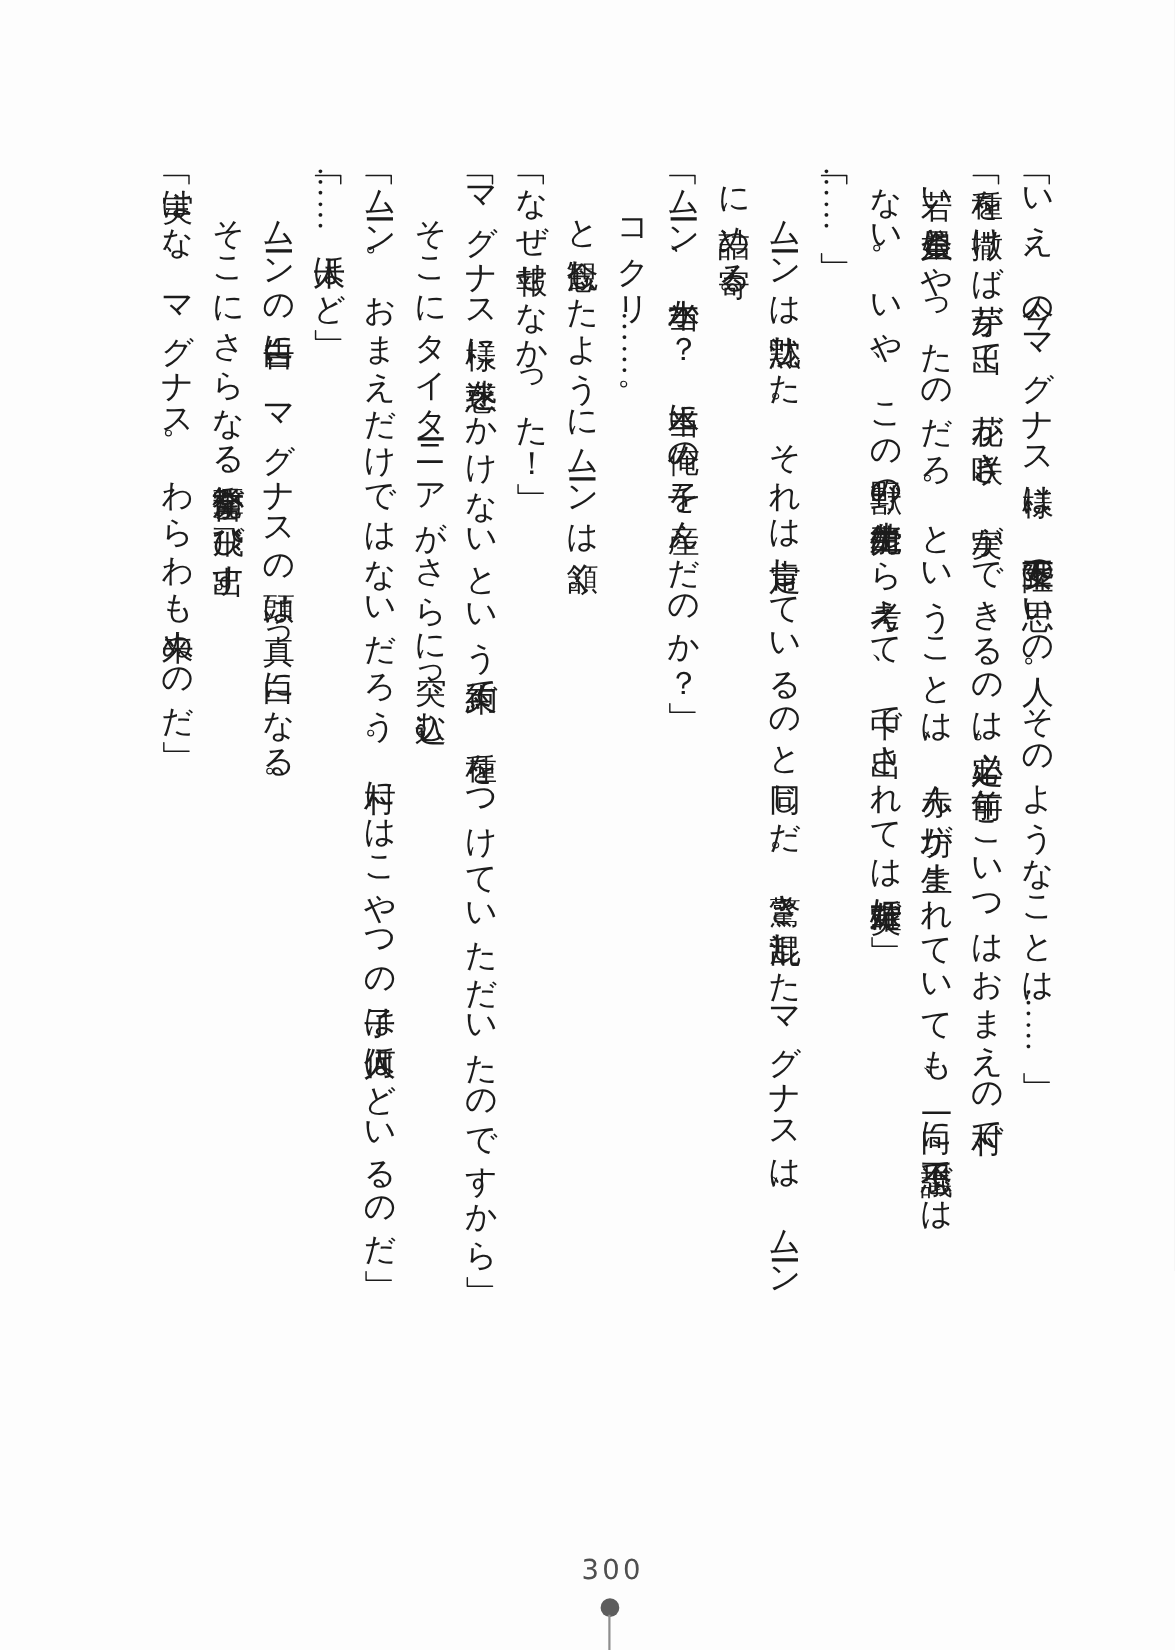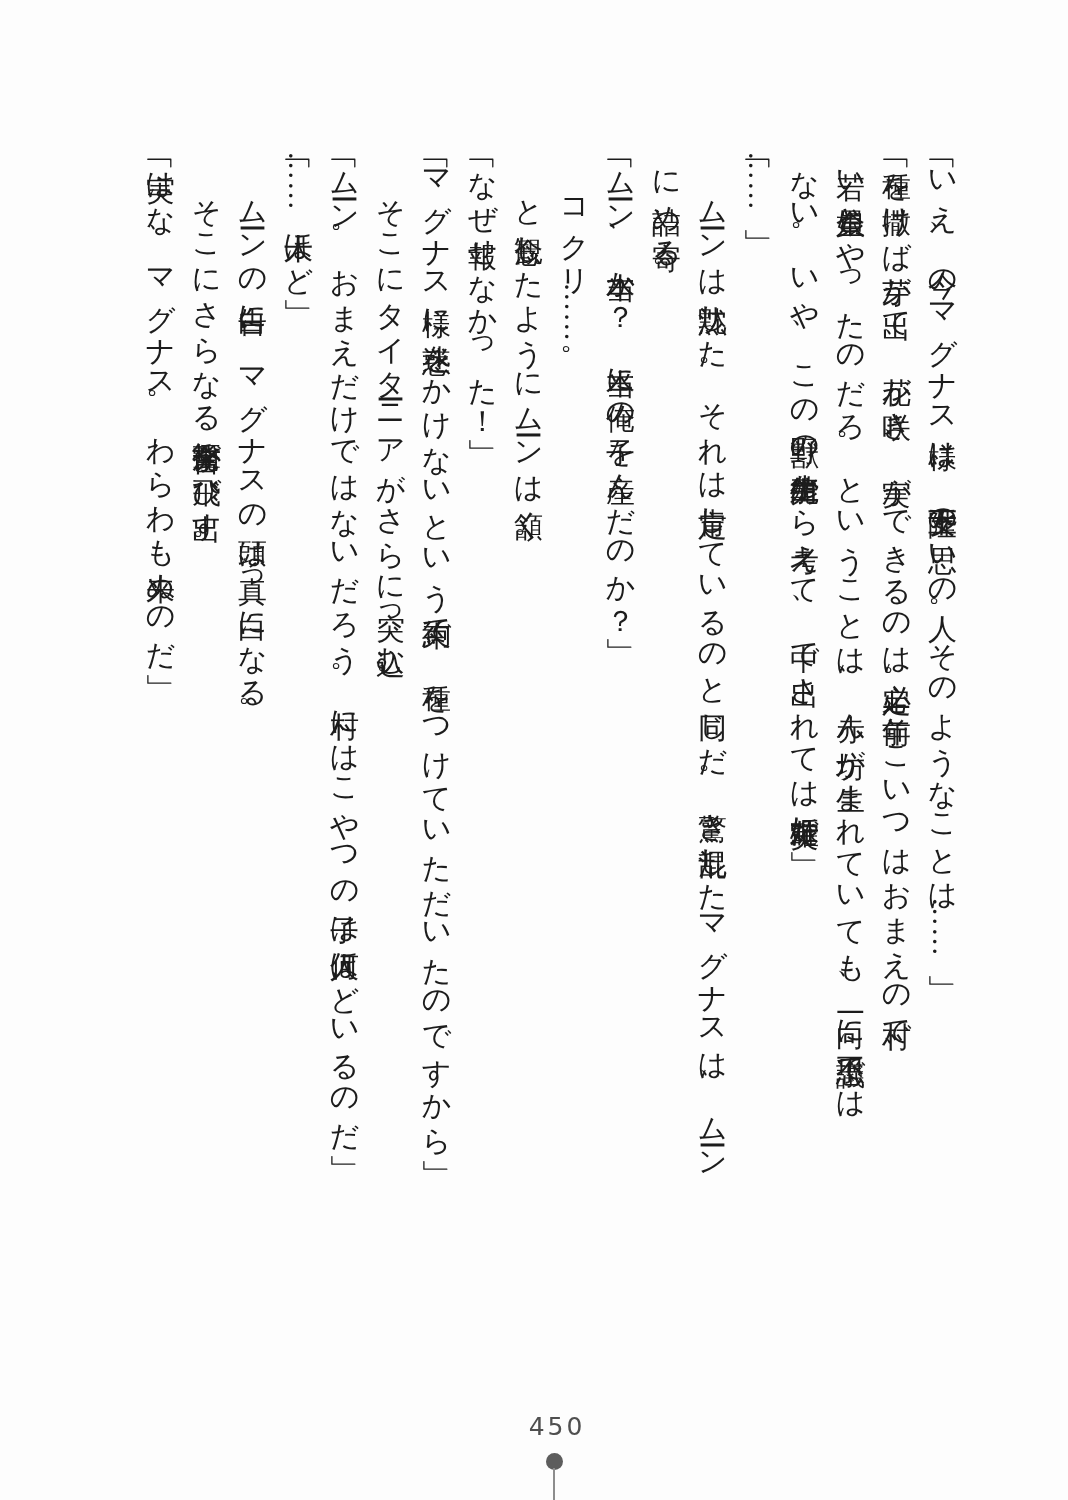--- a/index.html
+++ b/index.html
@@ -87,19 +87,19 @@
       <div class="line">「なぜ報せなかった！」</div>
       <div class="line">「マグナス様に迷惑をかけないという約束で、種をつけていただいたのですから」</div>
       <div class="line indent">そこにタイターニアがさらに突っ込む。</div>
       <div class="line">「ムーン。おまえだけではないだろう。村にはこやつの子は何人ほどいるのだ」</div>
       <div class="line">「……十人ほど」</div>
       <div class="line indent">ムーンの告白に、マグナスの頭は真っ白になる。</div>
       <div class="line indent">そこにさらなる衝撃発言が飛び出す。</div>
       <div class="line">「実はな、マグナス。わらわも来ぬのだ」</div>
     </div>
 
-  <div class="page-number">450</div>
+  <div class="page-number">300</div>
 
   <div class="footer-dot"></div>
 
   <div class="footer-line"></div>
 
 </div>
 
 </body></html>

